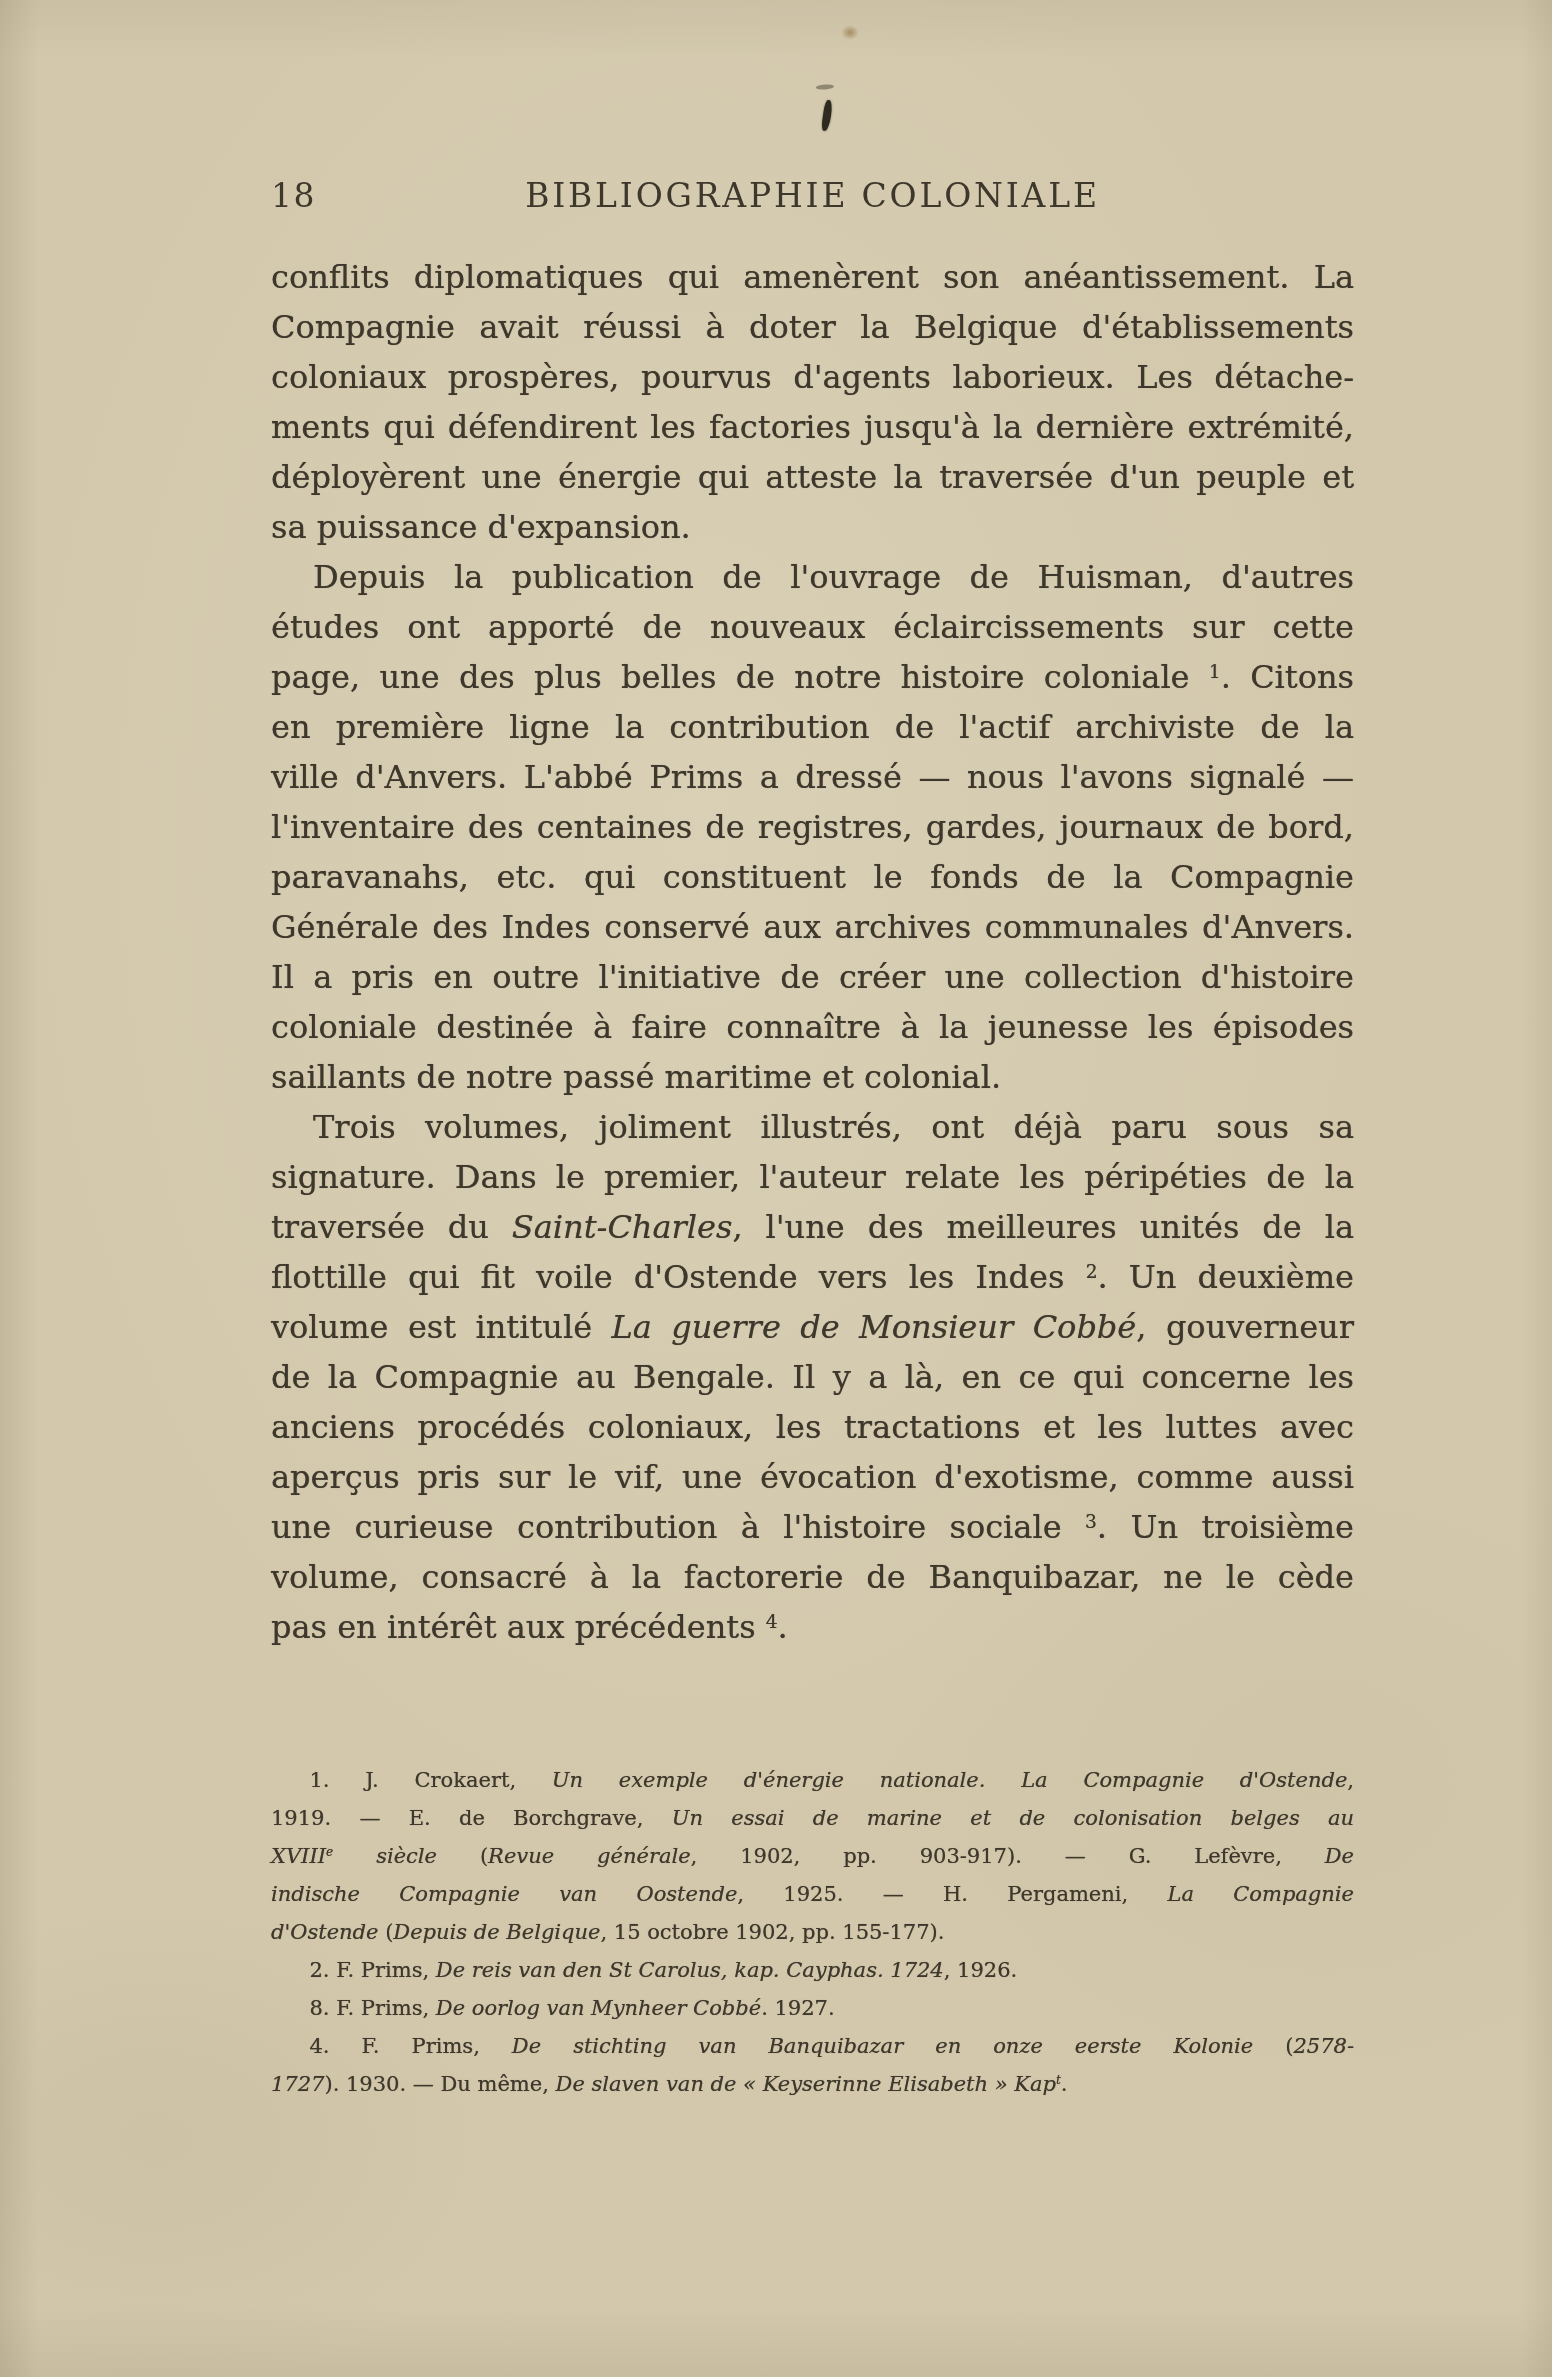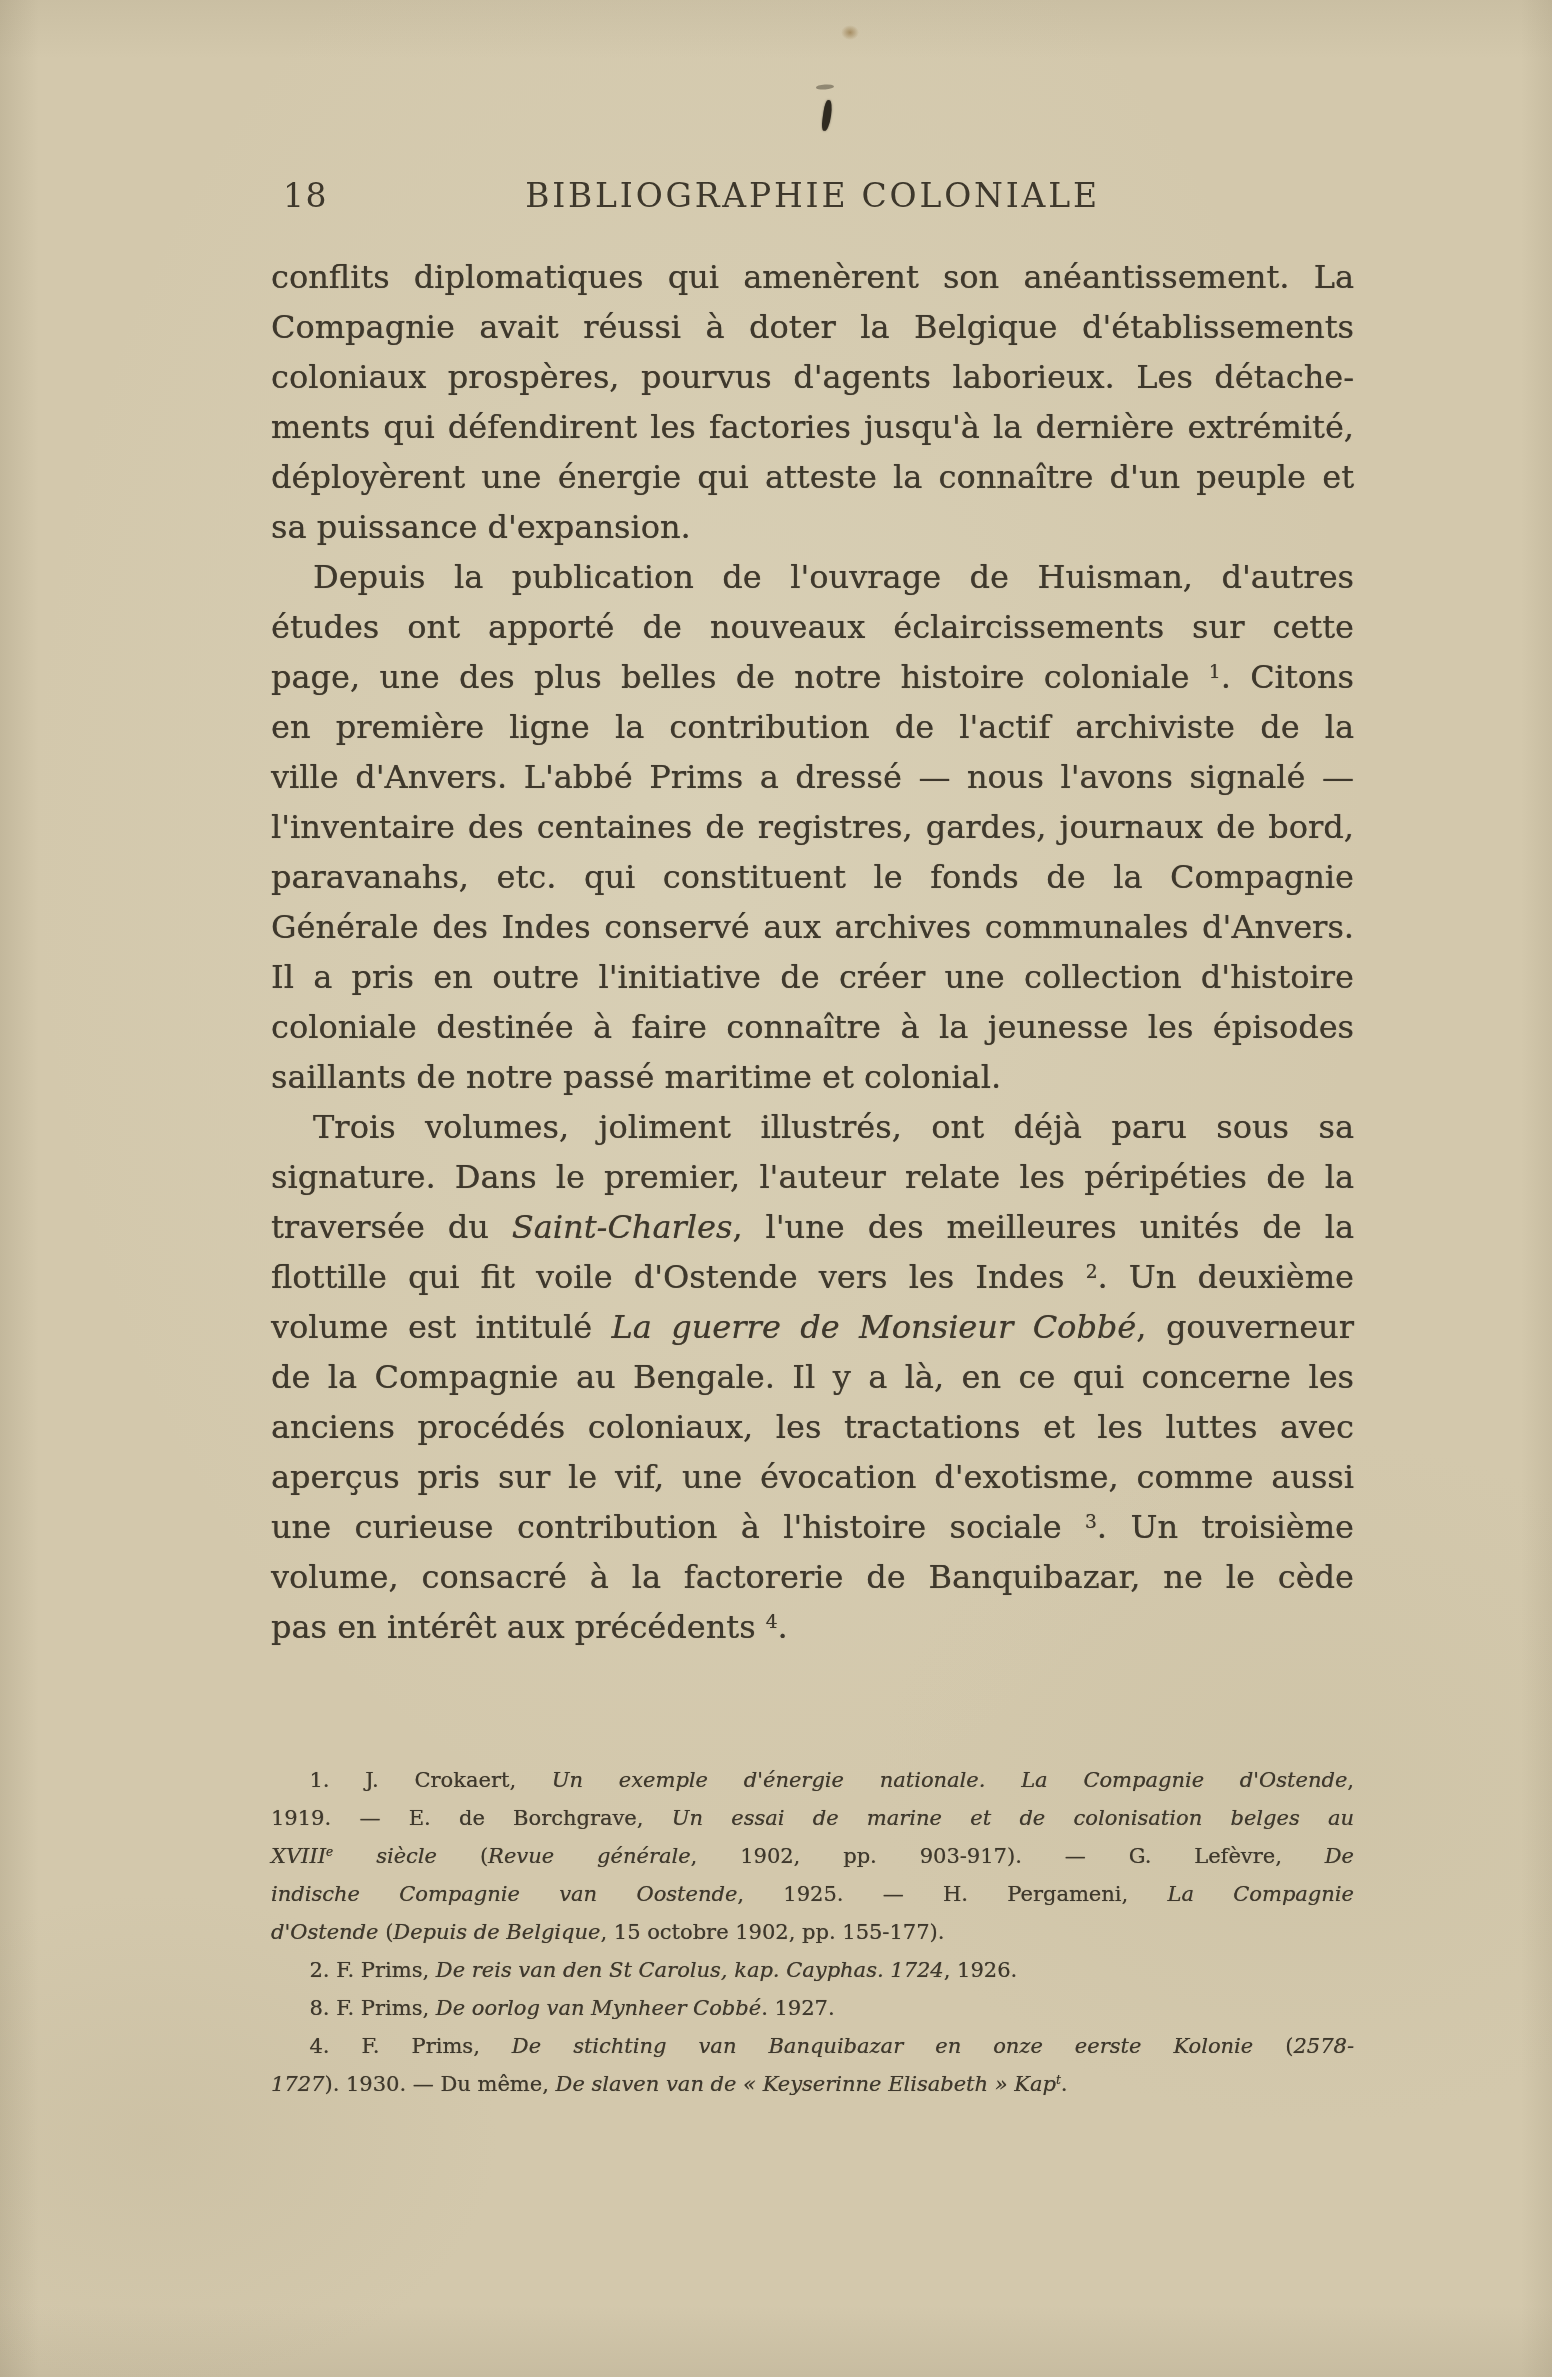--- a/index.html
+++ b/index.html
@@ -18,21 +18,21 @@
   .page::before{
     content:"";position:absolute;inset:0;pointer-events:none;
     background:
       linear-gradient(90deg, rgba(96,84,58,.14), rgba(0,0,0,0) 2.5%),
       linear-gradient(270deg, rgba(96,84,58,.10), rgba(0,0,0,0) 2%),
       linear-gradient(180deg, rgba(96,84,58,.08), rgba(0,0,0,0) 2.5%),
       linear-gradient(0deg, rgba(96,84,58,.10), rgba(0,0,0,0) 3%);
   }
   .hdr{position:absolute;left:271px;top:176px;width:1083px;height:36px;
        font-size:33px;letter-spacing:1.4px;}
-  .pgnum{position:absolute;left:12px;top:0;}
+  .pgnum{position:absolute;left:0;top:0;}
   .runtitle{position:absolute;left:0;top:0;width:100%;text-align:center;
             letter-spacing:2.8px;}
   .bodytext{position:absolute;left:271px;top:252px;width:1083px;
             font-size:32px;line-height:50px;}
   .fntext{position:absolute;left:271px;top:1761px;width:1083px;
           font-size:21px;line-height:38px;}
   .ln{display:block;text-align:justify;text-align-last:justify;text-justify:inter-word;
       text-shadow:0 0 0.7px rgba(62,55,43,.55), 0.3px 0.3px 0 rgba(62,55,43,.25);}
   .end{text-align-last:left;}
   .ind{text-indent:35px;margin-left:7px;}
@@ -59,21 +59,21 @@
   <div class="hdr">
     <span class="pgnum">18</span>
     <span class="runtitle">BIBLIOGRAPHIE COLONIALE</span>
   </div>
 
   <div class="bodytext">
     <div class="ln">conflits diplomatiques qui amenèrent son anéantissement. La</div>
     <div class="ln">Compagnie avait réussi à doter la Belgique d'établissements</div>
     <div class="ln">coloniaux prospères, pourvus d'agents laborieux. Les détache-</div>
     <div class="ln">ments qui défendirent les factories jusqu'à la dernière extrémité,</div>
-    <div class="ln">déployèrent une énergie qui atteste la connaître d'un peuple et</div>
+    <div class="ln">déployèrent une énergie qui atteste la traversée d'un peuple et</div>
     <div class="ln end">sa puissance d'expansion.</div>
     <div class="ln ind">Depuis la publication de l'ouvrage de Huisman, d'autres</div>
     <div class="ln">études ont apporté de nouveaux éclaircissements sur cette</div>
     <div class="ln"><span>page, une des plus belles de notre histoire coloniale </span><span class="sup">1</span><span>. Citons</span></div>
     <div class="ln">en première ligne la contribution de l'actif archiviste de la</div>
     <div class="ln">ville d'Anvers. L'abbé Prims a dressé — nous l'avons signalé —</div>
     <div class="ln">l'inventaire des centaines de registres, gardes, journaux de bord,</div>
     <div class="ln">paravanahs, etc. qui constituent le fonds de la Compagnie</div>
     <div class="ln">Générale des Indes conservé aux archives communales d'Anvers.</div>
     <div class="ln">Il a pris en outre l'initiative de créer une collection d'histoire</div>

